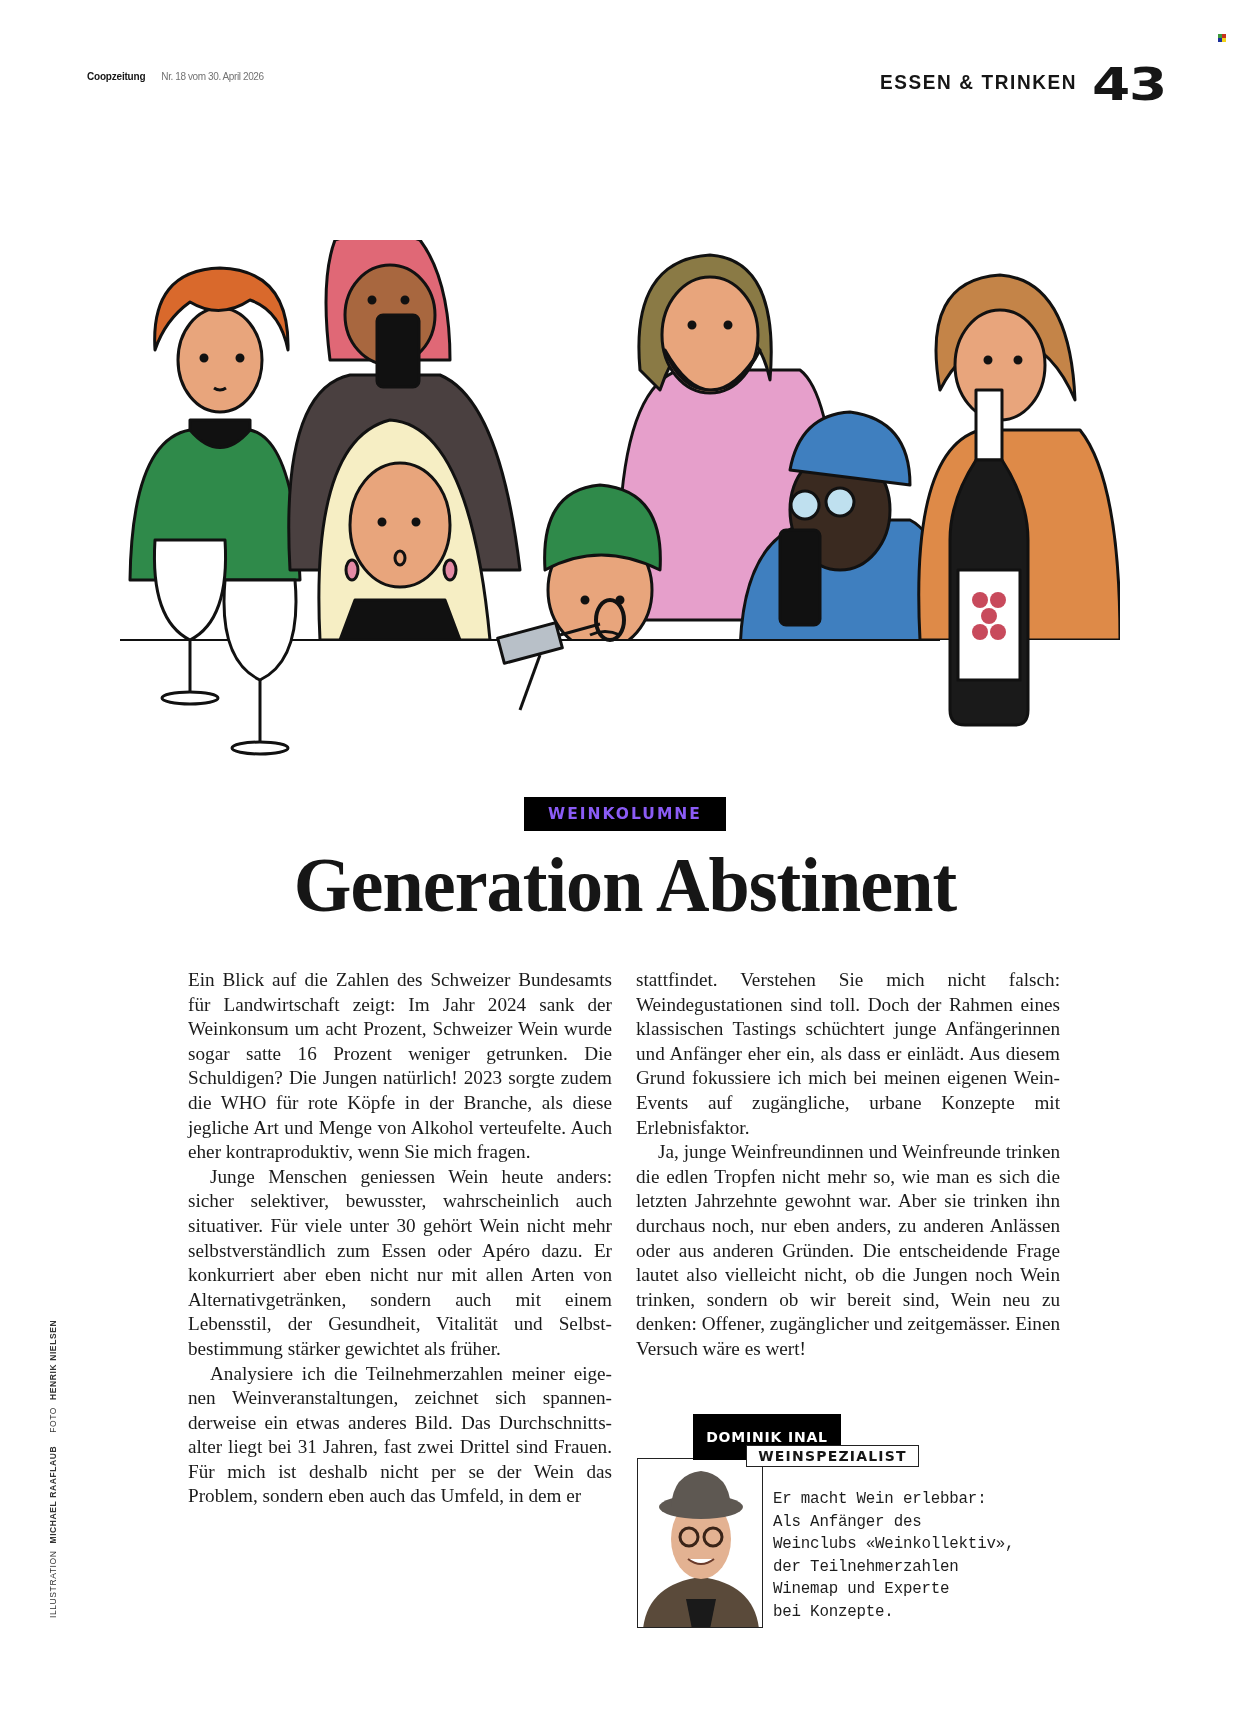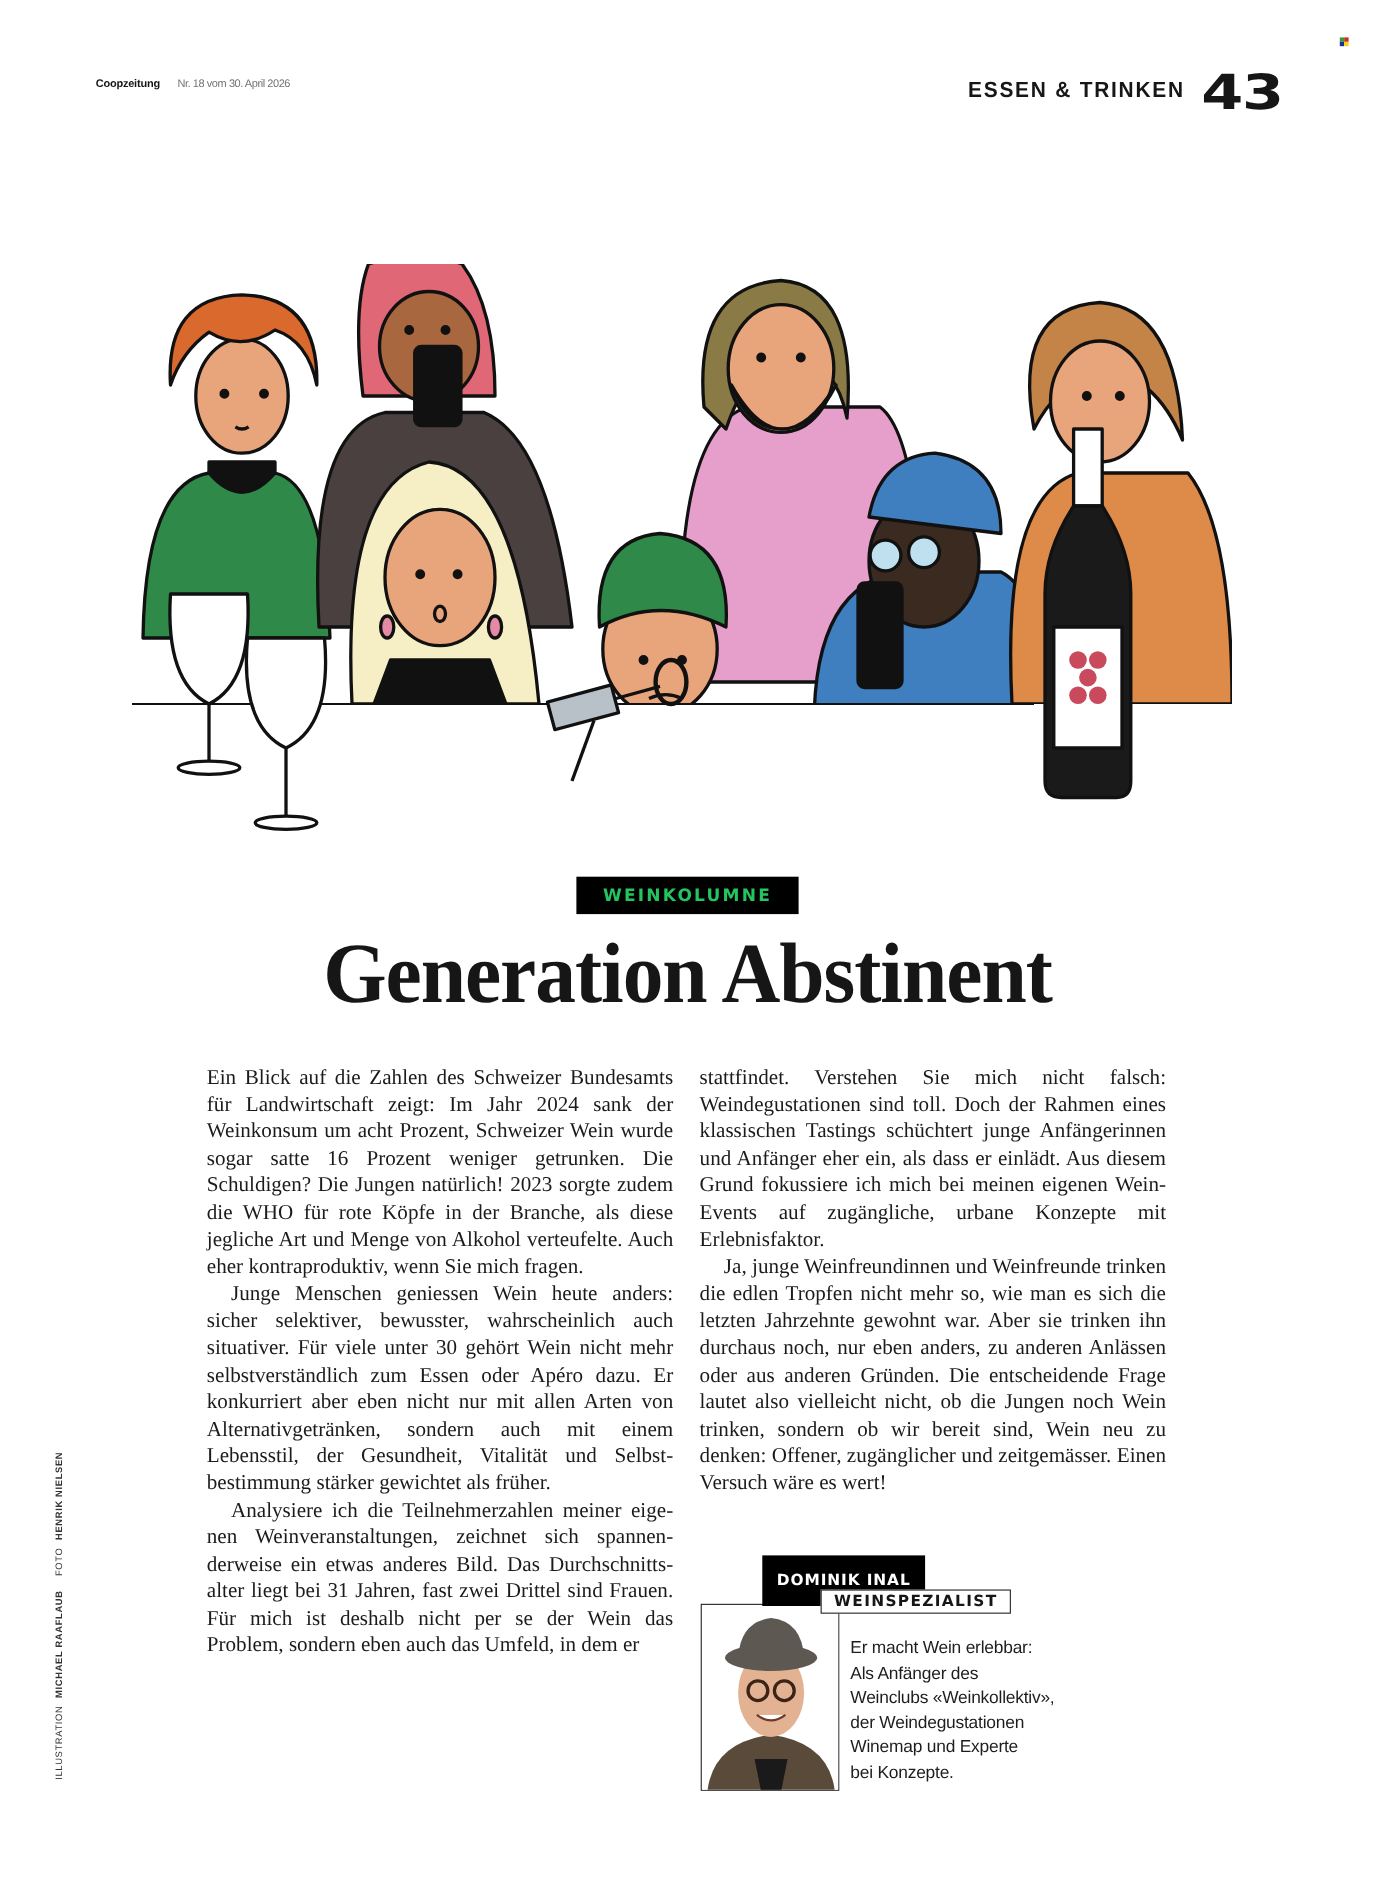--- a/index.html
+++ b/index.html
@@ -9,37 +9,37 @@
     .masthead-left { position: absolute; left: 87px; top: 71px; display: flex; align-items: baseline; gap: 16px; font-family: "Liberation Sans", sans-serif; font-size: 10px; }
     .pub-name { font-weight: 700; letter-spacing: -0.2px; }
     .issue { font-weight: 400; letter-spacing: -0.4px; color: #737373; }
     .section { position: absolute; left: 880px; top: 72px; font-family: "Liberation Sans", sans-serif; font-weight: 700; font-size: 19px; letter-spacing: 1.6px; transform: scaleY(1.05); }
     .pagenum { position: absolute; left: 1092px; top: 63px; font-family: "DejaVu Sans", sans-serif; font-weight: 700; font-size: 44px; letter-spacing: -1px; line-height: 1; transform: scaleX(1.25); transform-origin: left; }
     .corner-mark { position: absolute; left: 1218px; top: 34px; width: 8px; height: 8px; display: grid; grid-template-columns: 4px 4px; grid-template-rows: 4px 4px; }
     .corner-mark span { display: block; }
 
     .illustration { position: absolute; left: 120px; top: 240px; width: 1000px; height: 520px; }
 
-    .kicker { position: absolute; left: 524px; top: 797px; width: 202px; height: 34px; background: #000; color: #22c55e; font-family: "DejaVu Sans", sans-serif; font-weight: 700; font-size: 15.5px; letter-spacing: 2px; display: flex; align-items: center; justify-content: center; }
+    .kicker { position: absolute; left: 524px; top: 797px; width: 202px; height: 34px; background: #000; color: #8b5cf6; font-family: "DejaVu Sans", sans-serif; font-weight: 700; font-size: 15.5px; letter-spacing: 2px; display: flex; align-items: center; justify-content: center; }
     .headline { position: absolute; left: 0; width: 1250px; top: 846px; text-align: center; font-family: "Liberation Serif", serif; font-size: 78px; line-height: 1; letter-spacing: -1px; transform: scaleX(0.95); }
 
     .col { position: absolute; top: 968px; width: 424px; font-family: "Liberation Serif", serif; font-size: 19.2px; line-height: 24.6px; text-align: justify; hyphens: manual; color: #1b1b1b; }
     .col-left { left: 188px; }
     .col-right { left: 636px; }
     .col p { text-indent: 0; }
     .col p + p { text-indent: 22px; }
 
     .credits { position: absolute; left: 48px; top: 1618px; transform: rotate(-90deg); transform-origin: left top; font-family: "Liberation Sans", sans-serif; font-size: 8.5px; letter-spacing: 0.6px; white-space: nowrap; color: #333; }
     .credits b { font-weight: 700; margin-right: 10px; }
     .credits .lbl { margin-right: 4px; }
 
     .author-name { position: absolute; left: 693px; top: 1414px; width: 148px; height: 46px; background: #000; color: #fff; font-family: "DejaVu Sans", sans-serif; font-weight: 700; font-size: 14px; letter-spacing: 0.8px; display: flex; align-items: center; justify-content: center; z-index: 3; }
     .author-box { position: absolute; left: 637px; top: 1458px; width: 126px; height: 170px; border: 1.5px solid #222; overflow: hidden; background: #fff; }
     .author-role { position: absolute; left: 746px; top: 1445px; width: 173px; height: 22px; border: 1.5px solid #222; background: #fff; font-family: "DejaVu Sans", sans-serif; font-weight: 700; font-size: 14px; letter-spacing: 1.2px; display: flex; align-items: center; justify-content: center; z-index: 4; }
-    .author-bio { position: absolute; left: 773px; top: 1488px; width: 230px; font-family: Liberation Sans, sans-serif; font-size: 15.8px; line-height: 22.5px; color: #1d1d1d; letter-spacing: -0.2px; }
+    .author-bio { position: absolute; left: 773px; top: 1488px; width: 230px; font-family: Liberation Mono, monospace; font-size: 15.8px; line-height: 22.5px; color: #1d1d1d; letter-spacing: -0.2px; }
     .author-bio span { display: block; white-space: nowrap; }
   </style>
 </head>
 <body>
 
 <div class="masthead-left">
   <span class="pub-name">Coopzeitung</span>
   <span class="issue">Nr. 18 vom 30. April 2026</span>
 </div>
 <div class="section">ESSEN &amp; TRINKEN</div>
@@ -173,21 +173,21 @@
     <path d="M33 48 Q35 15 63 12 Q91 15 93 48 Z" fill="#5e5852"></path>
     <circle cx="51" cy="78" r="9" fill="none" stroke="#3a2418" stroke-width="3"></circle>
     <circle cx="75" cy="78" r="9" fill="none" stroke="#3a2418" stroke-width="3"></circle>
     <path d="M50 100 Q63 110 76 100" fill="#fff" stroke="#6a3a2a" stroke-width="2"></path>
   </svg>
 </div>
 <div class="author-bio">
   <span>Er macht Wein erlebbar:</span>
   <span>Als Anfänger des</span>
   <span>Weinclubs «Weinkollektiv»,</span>
-  <span>der Weindegustationen</span>
+  <span>der Teilnehmerzahlen</span>
   <span>Winemap und Experte</span>
   <span>bei Konzepte.</span>
 </div>
 
 <div class="credits">
   <span class="lbl">ILLUSTRATION</span>
   <b>MICHAEL RAAFLAUB</b>
   <span class="lbl">FOTO</span>
   <b>HENRIK NIELSEN</b>
 </div>

